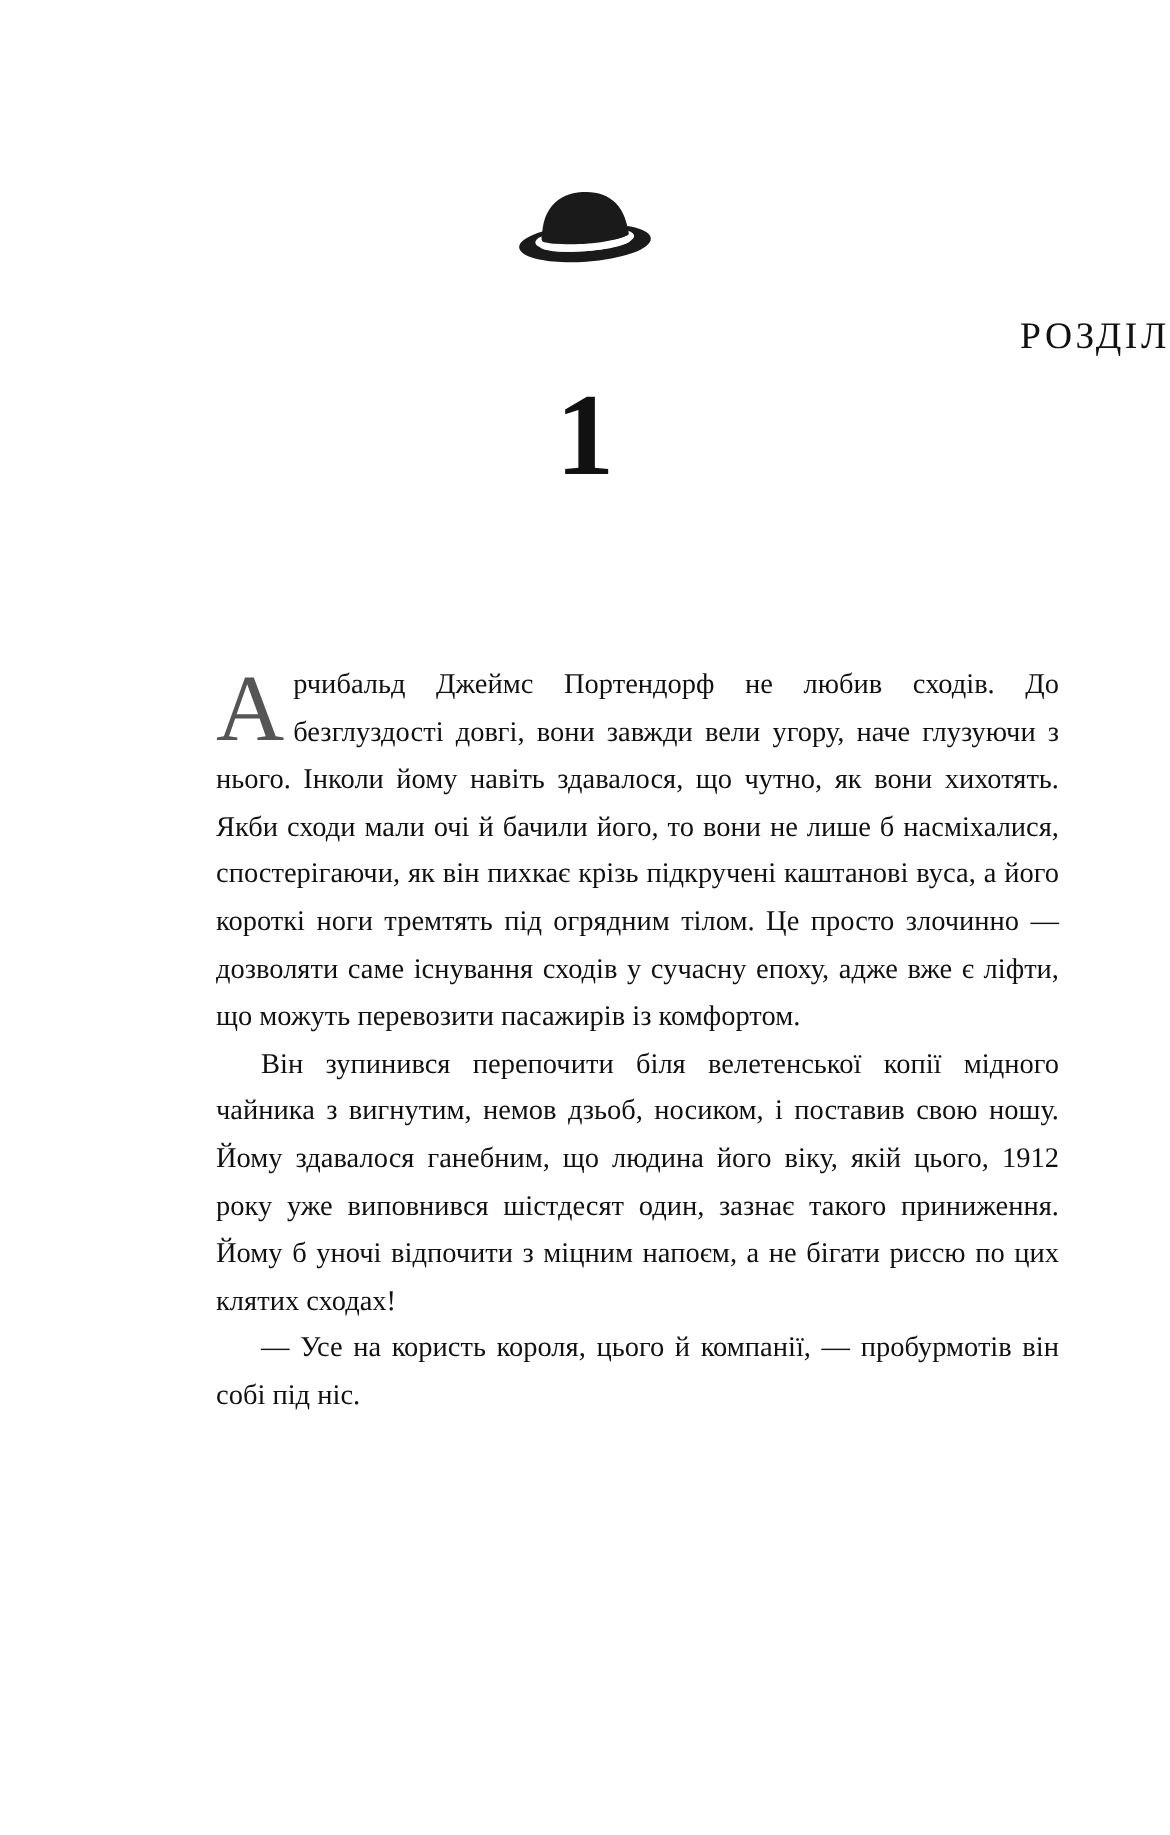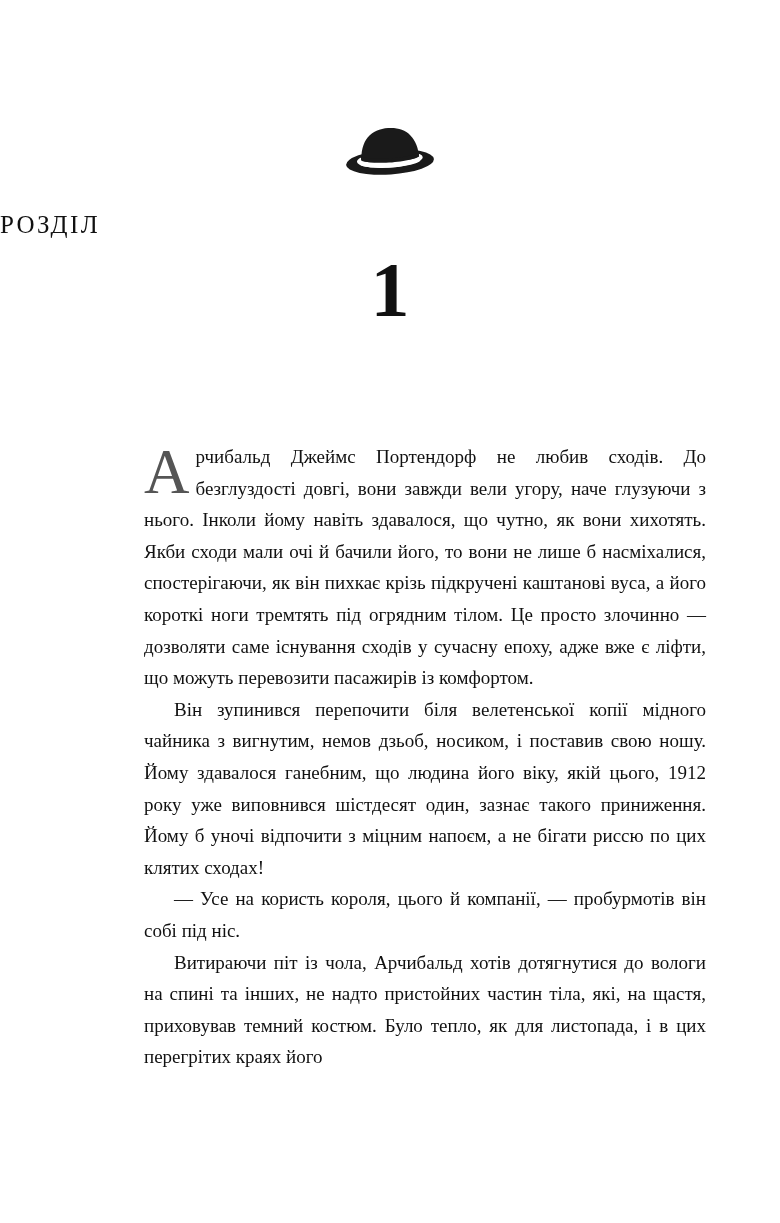--- a/index.html
+++ b/index.html
@@ -33,21 +33,21 @@
   .ornament svg {
     display: block;
   }
 
   
   .chapter-label {
     position: absolute;
     top: 210px;
     left: 0;
     width: 780px;
-    text-align: left;
+    text-align: right;
     font-size: 25px;
     line-height: 30px;
     letter-spacing: 2.4px;
     font-weight: 400;
     color: #111111;
     font-variant: normal;
   }
 
   .chapter-number {
     position: absolute;
@@ -116,16 +116,15 @@
   </div>
 
   <div class="chapter-label">РОЗДІЛ</div>
 
   <div class="chapter-number">1</div>
 
   <div class="textblock">
     <p class="first">Арчибальд Джеймс Портендорф не любив сходів. До безглуздості довгі, вони завжди вели угору, наче глузуючи з нього. Інколи йому навіть здавалося, що чутно, як вони хихотять. Якби сходи мали очі й бачили його, то вони не лише б насміхалися, спостерігаючи, як він пихкає крізь підкручені каштанові вуса, а його короткі ноги тремтять під огрядним тілом. Це просто злочинно — дозволяти саме існування сходів у сучасну епоху, адже вже є ліфти, що можуть перевозити пасажирів із комфортом.</p>
     <p>Він зупинився перепочити біля велетенської копії мідного чайника з вигнутим, немов дзьоб, носиком, і поставив свою ношу. Йому здавалося ганебним, що людина його віку, якій цього, 1912 року уже виповнився шістдесят один, зазнає такого приниження. Йому б уночі відпочити з міцним напоєм, а не бігати риссю по цих клятих сходах!</p>
     <p>— Усе на користь короля, цього й компанії, — пробурмотів він собі під ніс.</p>
-    <p>Витираючи піт із чола, Арчибальд хотів дотягнутися до вологи на спині та інших, не надто пристойних частин тіла, які, на щастя, приховував темний костюм. Було тепло, як для листопада, і в цих перегрітих краях його</p>
   </div>
 
 </div>
 
 </body></html>

